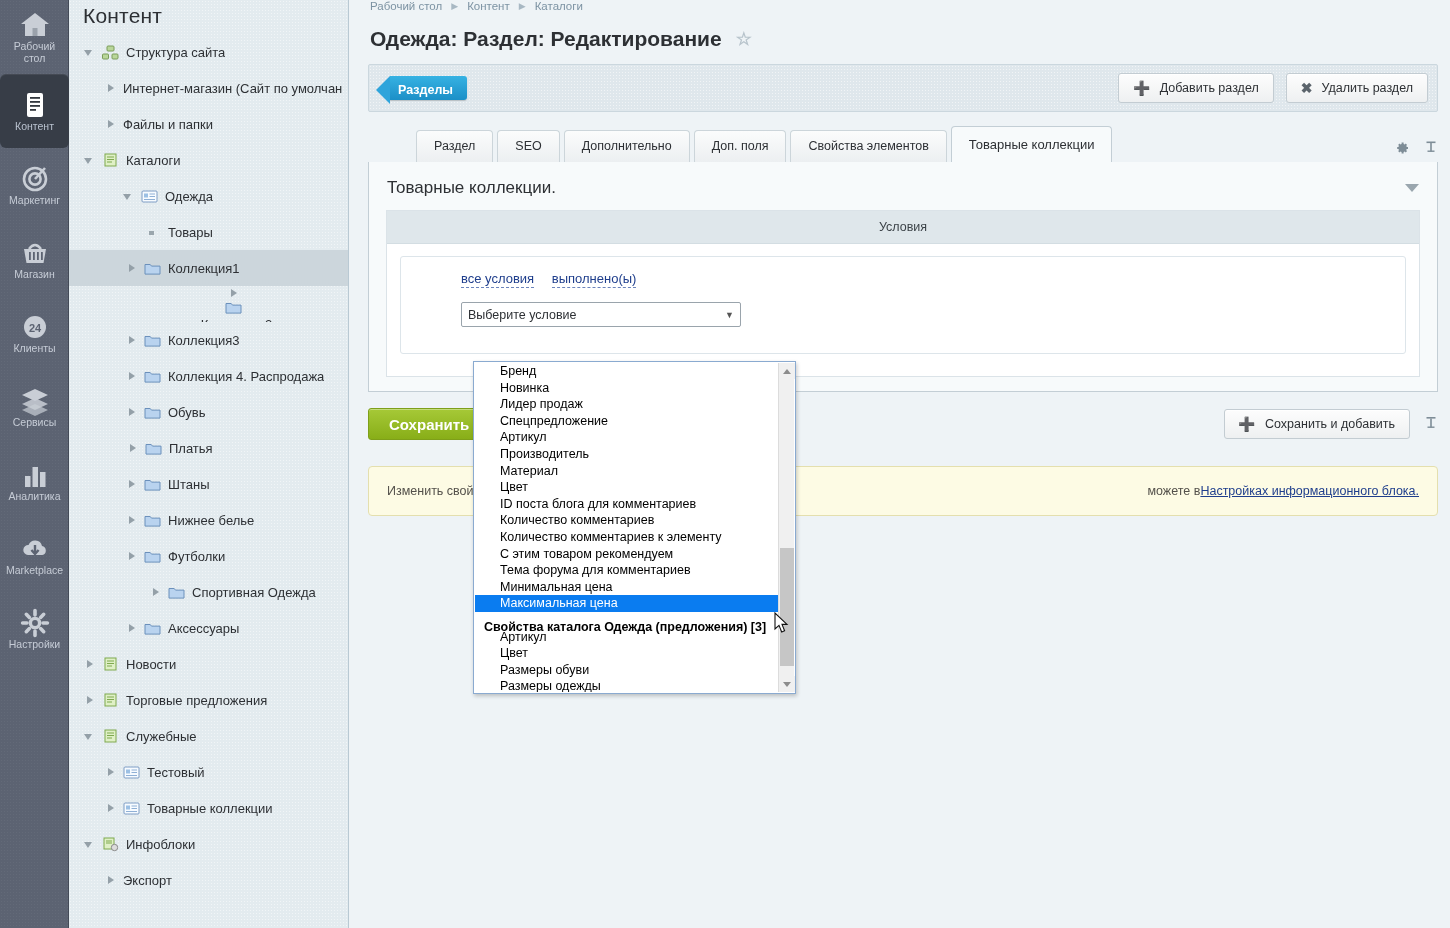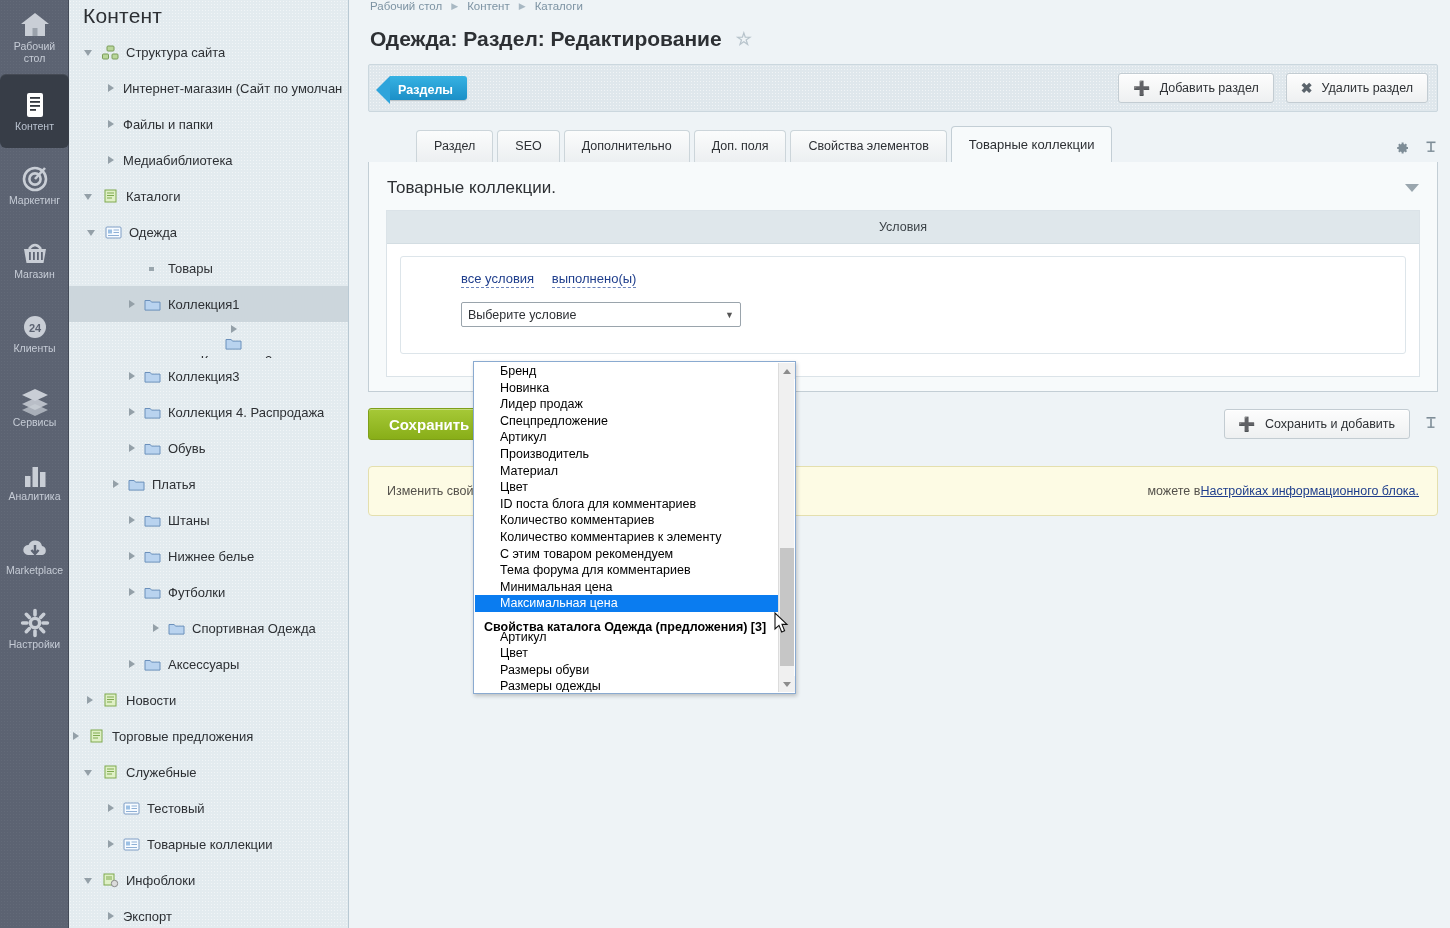--- a/index.html
+++ b/index.html
@@ -305,35 +305,31 @@
           <span class="tlabel">Структура сайта</span>
         </div>
         <div class="tnode" style="padding-left: 35px;">
           <span class="tarrow closed"></span>
           <span class="tlabel">Интернет-магазин (Сайт по умолчан</span>
         </div>
         <div class="tnode" style="padding-left: 35px;">
           <span class="tarrow closed"></span>
           <span class="tlabel">Файлы и папки</span>
         </div>
-        <div class="tnode" style="padding-left: 35px;">
-          <span class="tarrow closed"></span>
-          <span class="tlabel">Медиабиблиотека</span>
-        </div>
         <div class="tnode" style="padding-left: 14px;">
           <span class="tarrow open"></span>
           <span class="ticon"><svg width="17" height="15" viewBox="0 0 17 15">
               <rect x="3" y="1" width="11" height="12" fill="#dff0c6" stroke="#7fa94f"></rect>
               <g stroke="#7fa94f">
                 <path d="M5 4h7M5 6.5h7M5 9h5"></path>
               </g>
             </svg></span>
           <span class="tlabel">Каталоги</span>
         </div>
-        <div class="tnode" style="padding-left: 17px;">
+        <div class="tnode" style="padding-left: 53px;">
           <span class="tarrow open"></span>
           <span class="ticon"><svg width="17" height="15" viewBox="0 0 17 15">
               <rect x="1" y="2" width="15" height="11" rx="1" fill="#f7fbff" stroke="#7d9cc4"></rect>
               <rect x="3" y="4.5" width="4" height="4" fill="#9cc0e4"></rect>
               <g stroke="#8fb0d6">
                 <path d="M8.5 5h5.5M8.5 7.5h5.5M3 10.5h11"></path>
               </g>
             </svg></span>
           <span class="tlabel">Одежда</span>
         </div>
@@ -372,21 +368,21 @@
             </svg></span>
           <span class="tlabel">Коллекция 4. Распродажа</span>
         </div>
         <div class="tnode" style="padding-left: 56px;">
           <span class="tarrow closed"></span>
           <span class="ticon"><svg width="17" height="15" viewBox="0 0 17 15">
               <path d="M1 3.5h5.2l1.3 1.6H16v8H1z" fill="#b9d3ef" stroke="#6b90bb"></path>
             </svg></span>
           <span class="tlabel">Обувь</span>
         </div>
-        <div class="tnode" style="padding-left: 40px;">
+        <div class="tnode" style="padding-left: 57px;">
           <span class="tarrow closed"></span>
           <span class="ticon"><svg width="17" height="15" viewBox="0 0 17 15">
               <path d="M1 3.5h5.2l1.3 1.6H16v8H1z" fill="#b9d3ef" stroke="#6b90bb"></path>
             </svg></span>
           <span class="tlabel">Платья</span>
         </div>
         <div class="tnode" style="padding-left: 56px;">
           <span class="tarrow closed"></span>
           <span class="ticon"><svg width="17" height="15" viewBox="0 0 17 15">
               <path d="M1 3.5h5.2l1.3 1.6H16v8H1z" fill="#b9d3ef" stroke="#6b90bb"></path>
@@ -424,21 +420,21 @@
         <div class="tnode" style="padding-left: 14px;">
           <span class="tarrow closed"></span>
           <span class="ticon"><svg width="17" height="15" viewBox="0 0 17 15">
               <rect x="3" y="1" width="11" height="12" fill="#dff0c6" stroke="#7fa94f"></rect>
               <g stroke="#7fa94f">
                 <path d="M5 4h7M5 6.5h7M5 9h5"></path>
               </g>
             </svg></span>
           <span class="tlabel">Новости</span>
         </div>
-        <div class="tnode" style=" text-align: right;">
+        <div class="tnode" style="padding-left: 14px; text-align: right;">
           <span class="tarrow closed"></span>
           <span class="ticon"><svg width="17" height="15" viewBox="0 0 17 15">
               <rect x="3" y="1" width="11" height="12" fill="#dff0c6" stroke="#7fa94f"></rect>
               <g stroke="#7fa94f">
                 <path d="M5 4h7M5 6.5h7M5 9h5"></path>
               </g>
             </svg></span>
           <span class="tlabel">Торговые предложения</span>
         </div>
         <div class="tnode" style="padding-left: 14px;">

